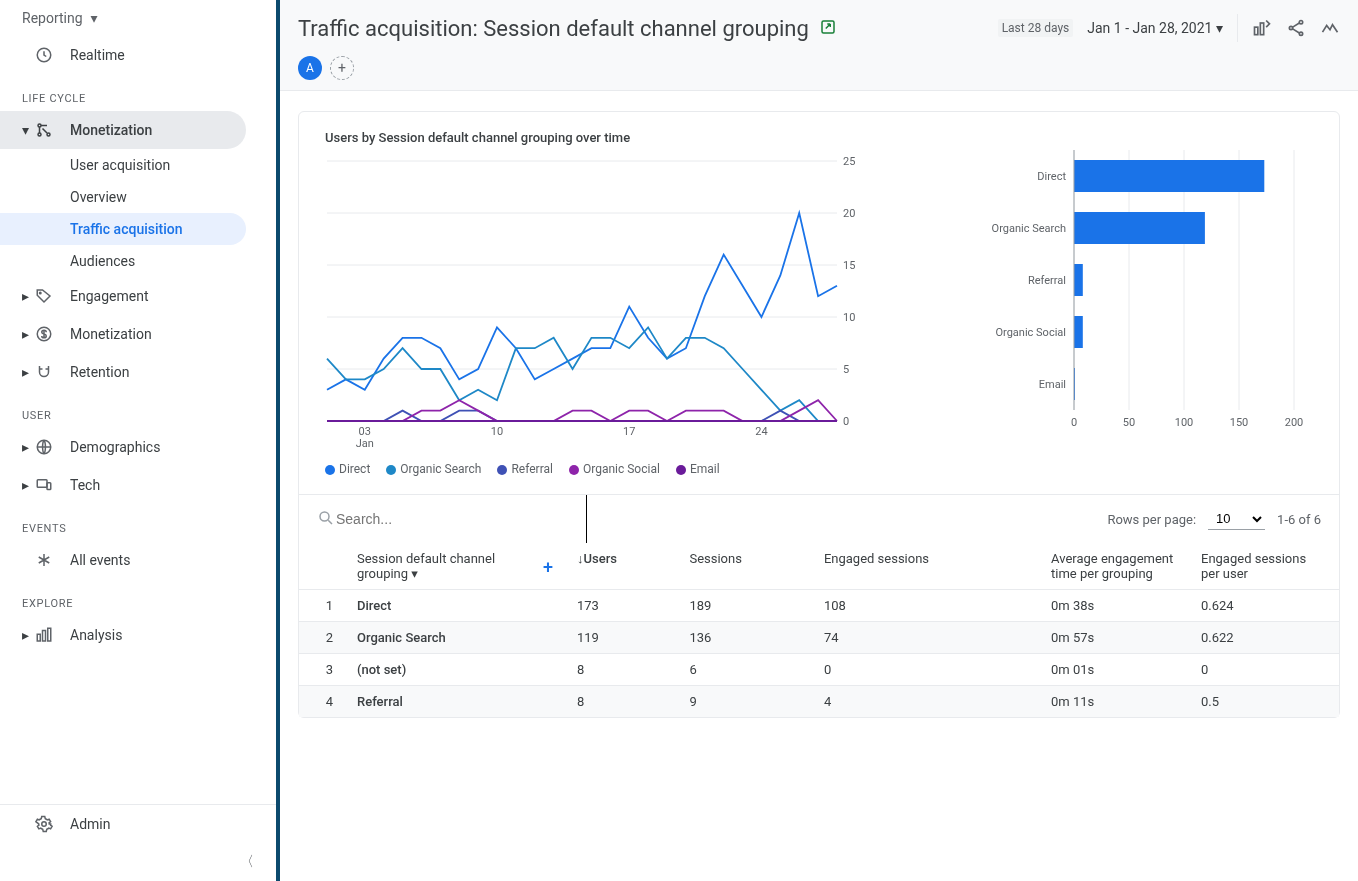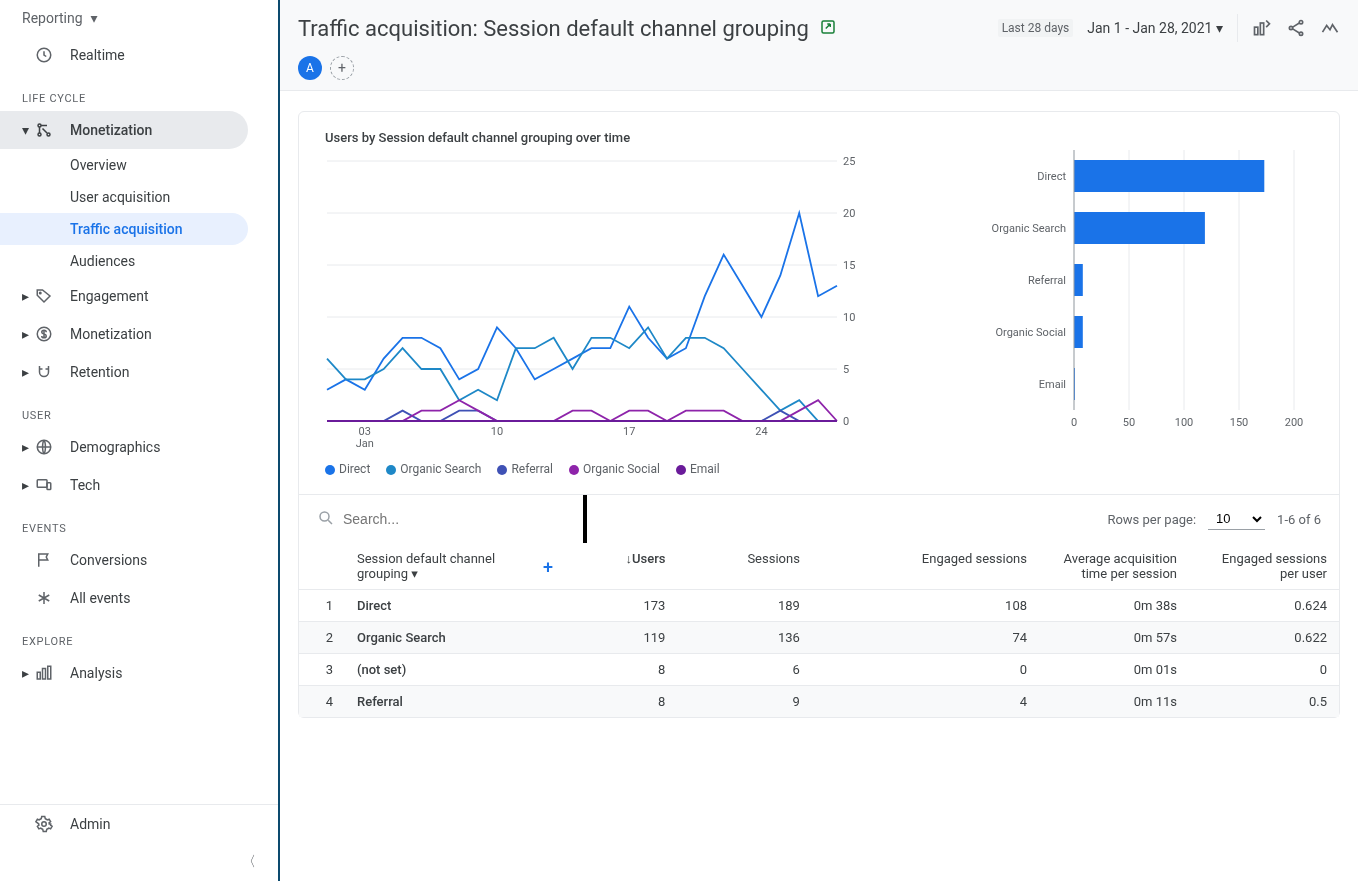--- a/index.html
+++ b/index.html
@@ -1,18 +1,18 @@
 <!DOCTYPE html>
 <html><head>
 <meta charset="utf-8">
 <style>
   * { box-sizing: border-box; margin: 0; padding: 0; }
   body { font-family: Roboto, "Helvetica Neue", Arial, sans-serif; font-size: 14px; color: #3c4043; background: #fff; width: 1358px; height: 881px; overflow: hidden; display: flex; }
   
-  .sidebar { width: 280px; height: 100%; border-right: 2px solid #0c4a6e; display: flex; flex-direction: column; }
+  .sidebar { width: 280px; height: 100%; border-right: 4px solid #0c4a6e; display: flex; flex-direction: column; }
   .sidebar-top { display: flex; align-items: center; padding: 10px 22px; font-size: 14px; color: #5f6368; }
   .sidebar-top .chev { margin-left: 8px; }
   .nav { flex: 1; overflow: auto; padding-bottom: 8px; }
   .nav-section-label { font-size: 11px; letter-spacing: .7px; color: #5f6368; padding: 18px 22px 6px; }
   .nav-item { display: flex; align-items: center; padding: 10px 22px; cursor: pointer; color: #3c4043; border-radius: 0 22px 22px 0; margin-right: 30px; }
   .nav-item .arrow { width: 12px; }
   .nav-item .icon { width: 20px; margin-right: 16px; display: inline-flex; align-items: center; justify-content: center; }
   .nav-item.selected-parent { background: #e8eaed; font-weight: 500; }
   .nav-sub { padding: 8px 22px 8px 70px; cursor: pointer; color: #3c4043; border-radius: 0 22px 22px 0; margin-right: 30px; }
   .nav-sub.active { background: #e8f0fe; color: #1a73e8; font-weight: 500; }
@@ -36,26 +36,26 @@
   .card { border: 1px solid #e8eaed; border-radius: 6px; padding: 18px 0 0 0; }
   .charts-row { display: flex; gap: 40px; padding: 0 18px; }
   .chart-block { flex: 1; }
   .chart-title { font-size: 13px; font-weight: 500; margin-bottom: 6px; padding-left: 8px; }
   .legend { display: flex; gap: 16px; padding: 8px 0 4px 8px; font-size: 12px; color: #5f6368; flex-wrap: wrap; }
   .legend-dot { width: 10px; height: 10px; border-radius: 50%; display: inline-block; margin-right: 4px; vertical-align: middle; }
   svg text { font-size: 11px; fill: #5f6368; }
   
   .table-wrap { border-top: 1px solid #e8eaed; margin-top: 14px; }
   .table-tools { display: flex; align-items: center; padding: 0 18px; height: 48px; }
-  .search-box { display: flex; align-items: center; gap: 8px; color: #9aa0a6; font-size: 14px; flex: 0 0 270px; border-right: 4px solid #000000; height: 100%; }
+  .search-box { display: flex; align-items: center; gap: 1px; color: #9aa0a6; font-size: 14px; flex: 0 0 270px; border-right: 1px solid #000000; height: 100%; }
   .search-box input { border: none; outline: none; font-size: 14px; color: #3c4043; width: 200px; }
   .tools-right { margin-left: auto; display: flex; align-items: center; gap: 12px; color: #5f6368; font-size: 13px; }
   .tools-right select { border: none; border-bottom: 1px solid #9aa0a6; font-size: 13px; padding: 2px 18px 2px 4px; background: transparent; }
   table.data { width: 100%; border-collapse: collapse; font-size: 13px; }
-  table.data th, table.data td { padding: 8px 12px; text-align: right; }
+  table.data th, table.data td { padding: 8px 12px; text-align: left; }
   table.data th { font-weight: 400; color: #3c4043; vertical-align: top; }
   table.data th:first-child, table.data td:first-child { width: 46px; text-align: right; padding-left: 24px; }
   table.data th:nth-child(2), table.data td:nth-child(2) { text-align: left; width: 220px; }
   table.data th.sorted { font-weight: 500; }
   table.data .sub { font-size: 11px; color: #5f6368; display: block; line-height: 1.4; }
   table.data tbody tr { border-top: 1px solid #e8eaed; }
   table.data tbody tr:nth-child(even) { background: #f8f9fa; }
   table.data tbody td:nth-child(2) { font-weight: 500; }
   .totals-row td { font-weight: 500; }
   .dim-header { display: flex; align-items: center; gap: 6px; }
@@ -89,22 +89,22 @@
       <span class="icon">
         <svg width="18" height="18" viewBox="0 0 24 24" fill="none" stroke="#3c4043" stroke-width="2">
             <circle cx="6" cy="6" r="2"></circle>
             <circle cx="18" cy="18" r="2"></circle>
             <circle cx="6" cy="18" r="2"></circle>
             <path d="M8 6h8M6 8v8M16 16l-6-6"></path>
           </svg>
       </span>
       <span>Monetization</span>
     </div>
+    <div class="nav-sub"><span>User acquisition</span></div>
     <div class="nav-sub"><span>Overview</span></div>
-    <div class="nav-sub"><span>User acquisition</span></div>
     <div class="nav-sub active"><span>Traffic acquisition</span></div>
     <div class="nav-sub"><span>Audiences</span></div>
 
     <div class="nav-item">
       <span class="arrow">▸</span>
       <span class="icon">
         <svg width="18" height="18" viewBox="0 0 24 24" fill="none" stroke="#5f6368" stroke-width="2">
             <path d="M20 12l-8 8-9-9V4h7z"></path>
             <circle cx="7" cy="8" r="1"></circle>
           </svg>
@@ -147,29 +147,20 @@
       <span class="icon">
         <svg width="18" height="18" viewBox="0 0 24 24" fill="none" stroke="#5f6368" stroke-width="2">
             <rect x="3" y="5" width="13" height="10" rx="1"></rect>
             <rect x="16" y="9" width="5" height="9" rx="1"></rect>
           </svg>
       </span>
       <span>Tech</span>
     </div>
 
     <div class="nav-section-label">EVENTS</div>
-    <div class="nav-item">
-      <span class="arrow"></span>
-      <span class="icon">
-        <svg width="18" height="18" viewBox="0 0 24 24" fill="none" stroke="#5f6368" stroke-width="2">
-            <path d="M5 21V4h12l-2 4 2 4H5"></path>
-          </svg>
-      </span>
-      <span>Conversions</span>
-    </div>
     <div class="nav-item">
       <span class="arrow"></span>
       <span class="icon">
         <svg width="18" height="18" viewBox="0 0 24 24" fill="none" stroke="#5f6368" stroke-width="2">
             <path d="M12 4v16M5 8l14 8M5 16l14-8"></path>
           </svg>
       </span>
       <span>All events</span>
     </div>
 
@@ -345,21 +336,21 @@
                   <span>
                     <span>Session default channel grouping</span>
                     <span> ▾</span>
                   </span>
                   <span class="plus-dim">+</span>
                 </div>
               </th>
               <th class="sorted"><span>↓</span><span>Users</span></th>
               <th><span>Sessions</span></th>
               <th><span>Engaged sessions</span></th>
-              <th style="width:150px"><span>Average acquisition time per session</span></th>
+              <th style="width:150px"><span>Average engagement time per grouping</span></th>
               <th style="width:150px"><span>Engaged sessions per user</span></th>
             </tr>
           </thead>
           <tbody id="table-body">
               <tr>
                 <td>1</td>
                 <td>Direct</td>
                 <td>173</td>
                 <td>189</td>
                 <td>108</td>

